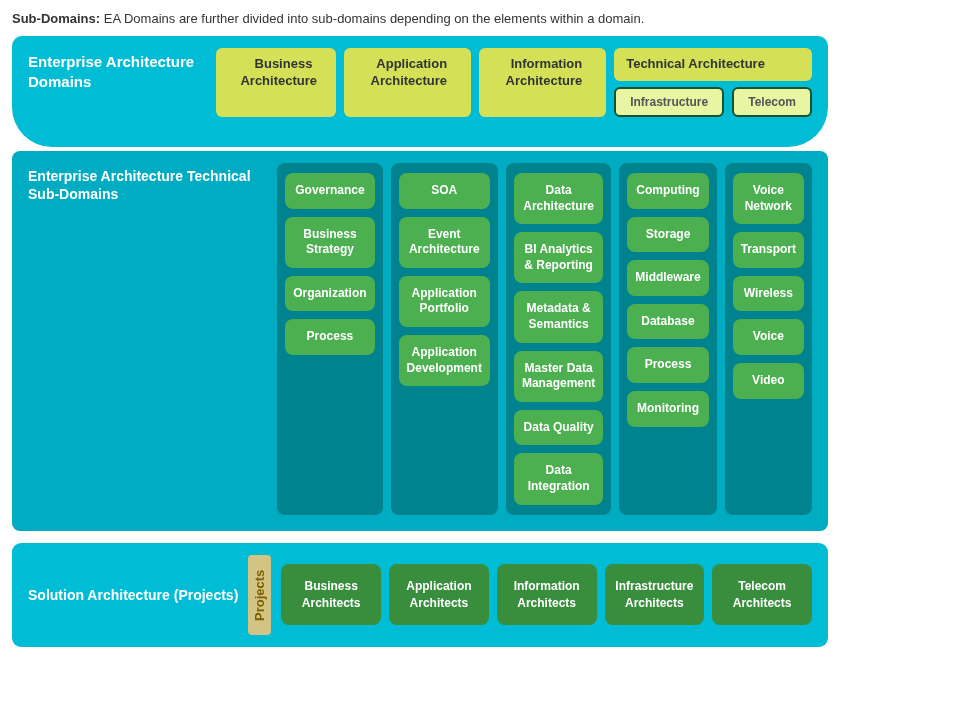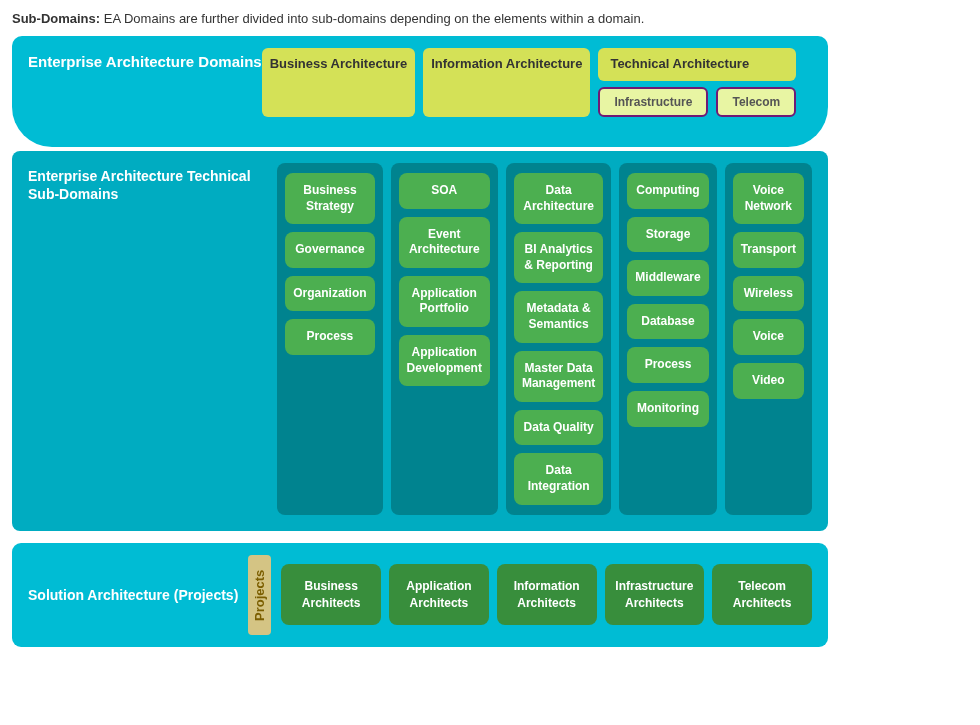--- a/index.html
+++ b/index.html
@@ -57,22 +57,22 @@
 
     .domains-row1 {
       display: flex;
       gap: 8px;
       align-items: stretch;
     }
 
     .domain-box {
       background: #d4e157;
       border-radius: 6px;
-      padding: 8px 8px;
-      text-align: center;
+      padding: 8px 24px;
+      text-align: right;
       font-weight: bold;
       font-size: 13px;
       color: #333;
       line-height: 1.3;
       min-width: 100px;
     }
 
     .technical-arch-group {
       display: flex;
       flex-direction: column;
@@ -90,21 +90,21 @@
       line-height: 1.3;
     }
 
     .technical-sub-row {
       display: flex;
       gap: 8px;
     }
 
     .sub-domain-yellow {
       background: #e8f5a3;
-      border: 2px solid #701a75;
+      border: 2px solid #14532d;
       border-radius: 6px;
       padding: 6px 14px;
       text-align: center;
       font-weight: bold;
       font-size: 12px;
       color: #555;
     }
 
     
     .ea-technical-section {
@@ -220,41 +220,42 @@
   <p class="subtitle">
     <strong>Sub-Domains:</strong><span> EA Domains are further divided into sub-domains depending on the elements within a domain.</span>
   </p>
 
   <div class="ea-domains-section">
     <div class="ea-domains-inner">
       <div class="section-label">Enterprise Architecture Domains</div>
       <div class="domains-grid">
         <div class="domains-row1">
           <div class="domain-box">Business Architecture</div>
+          <div class="domain-box">Application Architecture</div>
           <div class="domain-box">Information Architecture</div>
           <div class="technical-arch-group">
             <div class="technical-arch-label">Technical Architecture</div>
             <div class="technical-sub-row">
               <div class="sub-domain-yellow">Infrastructure</div>
               <div class="sub-domain-yellow">Telecom</div>
             </div>
           </div>
         </div>
       </div>
     </div>
   </div>
 
   <div class="ea-technical-section">
     <div class="technical-inner">
       <div class="technical-section-label">Enterprise Architecture Technical Sub-Domains</div>
       <div class="sub-domains-grid">
 
         <div class="sub-domain-col">
+          <div class="sd-item">Governance</div>
           <div class="sd-item">Business Strategy</div>
-          <div class="sd-item">Governance</div>
           <div class="sd-item">Organization</div>
           <div class="sd-item">Process</div>
         </div>
 
         <div class="sub-domain-col">
           <div class="sd-item">SOA</div>
           <div class="sd-item">Event Architecture</div>
           <div class="sd-item">Application Portfolio</div>
           <div class="sd-item">Application Development</div>
         </div>

